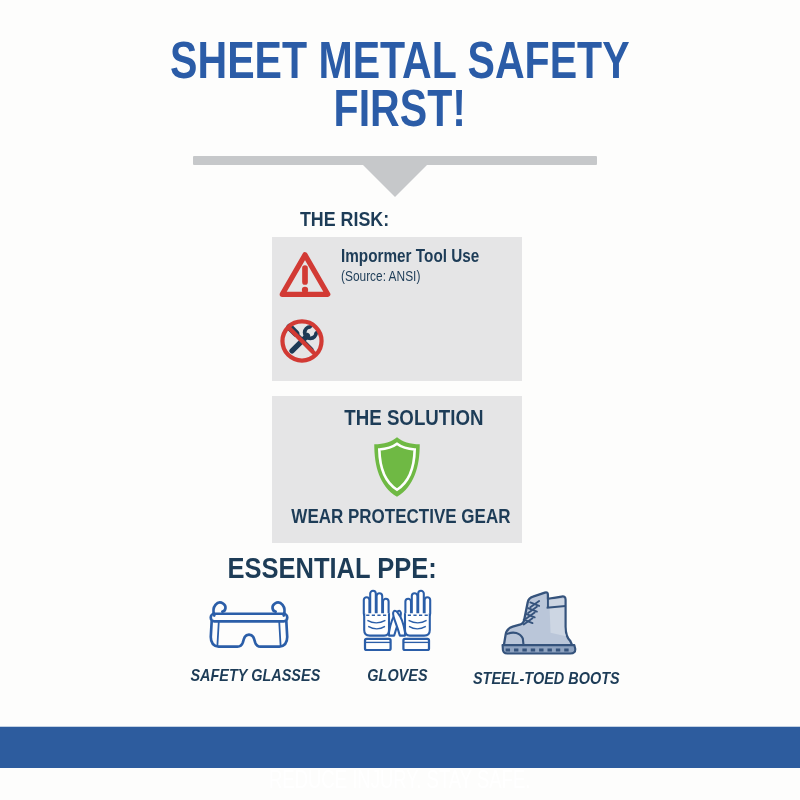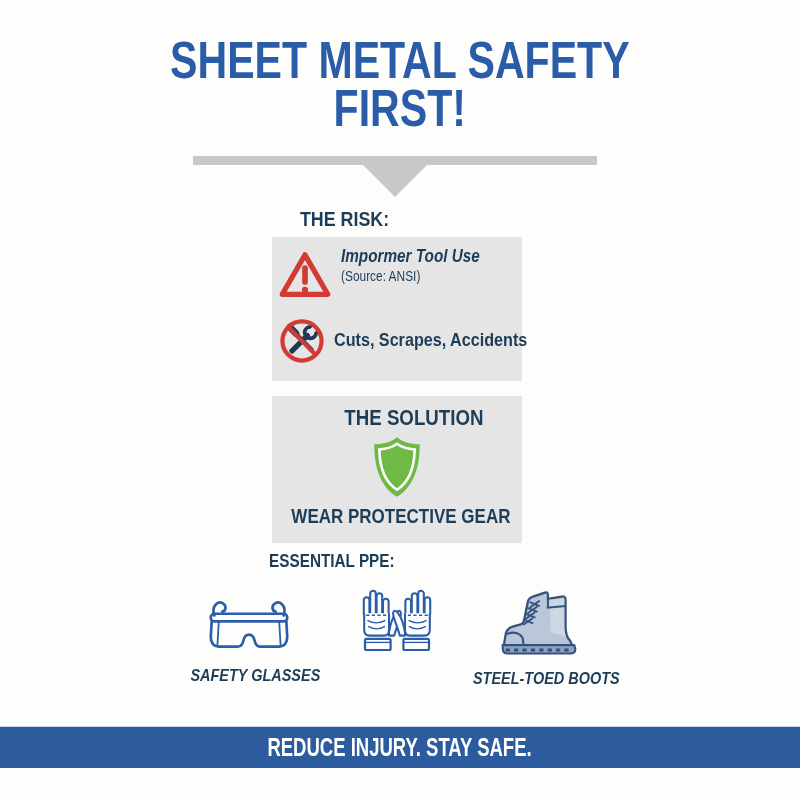--- a/index.html
+++ b/index.html
@@ -35,30 +35,30 @@
 
   
   .divider-bar{position:absolute;left:193px;top:156px;width:404px;height:9px;background:var(--divider-gray);border-radius:1px;}
   .divider-arrow{position:absolute;left:363px;top:165px;width:0;height:0;
     border-left:32px solid transparent;border-right:32px solid transparent;border-top:32px solid var(--divider-gray);}
 
   
   .risk-heading{position:absolute;top:207px;left:0;width:688px;text-align:center;
     color:var(--navy);font-weight:bold;font-size:21px;}
   .ppe-heading{position:absolute;top:551px;left:0;width:664px;text-align:center;
-    color:var(--navy);font-weight:bold;font-size:18px;}
+    color:var(--navy);font-weight:bold;font-size:30px;}
 
   
   .risk-box{position:absolute;left:272px;top:237px;width:250px;height:144px;background:var(--box-gray);}
   .risk-warning-icon{position:absolute;left:5px;top:12px;width:56px;height:52px;}
   .risk-stat{position:absolute;left:69px;top:9px;color:var(--navy);text-align:left;}
   .stat-line1{font-weight:bold;line-height:26px;}
   .stat-num{font-size:26px;font-weight:bold;}
   .stat-rest{font-size:18px;font-weight:bold;}
-  .stat-line2{font-size:18px;font-weight:bold;line-height:19px;margin-top:1px;font-style:italic;}
+  .stat-line2{font-size:18px;font-weight:bold;line-height:19px;margin-top:1px;}
   .stat-src{font-size:14px;line-height:16px;margin-top:2px;}
   .risk-tools-icon{position:absolute;left:7px;top:80px;width:46px;height:48px;}
   .risk-hazards{position:absolute;left:62px;top:92px;color:var(--navy);font-weight:bold;font-size:19px;}
 
   
   .solution-box{position:absolute;left:272px;top:396px;width:250px;height:147px;background:var(--box-gray);text-align:center;}
   .solution-heading{position:absolute;top:9px;left:0;width:250px;color:var(--navy);font-weight:bold;font-size:22px;padding-left:33px;}
   .shield-icon{position:absolute;left:97px;top:38px;width:56px;height:66px;}
   .solution-text{position:absolute;top:109px;left:0;width:250px;color:var(--navy);font-weight:bold;font-size:20px;}
 
@@ -70,21 +70,21 @@
   .ppe-icon{display:block;margin:0 auto;}
   .ppe-icon-glasses{width:98px;height:64px;}
   .ppe-icon-gloves{width:80px;height:72px;}
   .ppe-icon-boots{width:90px;height:74px;}
   .ppe-label{display:block;margin-top:8px;color:var(--navy);font-weight:bold;font-size:17px;}
   .ppe-item-1 .ppe-label{margin-top:6px;}
 
   
   .footer{position:absolute;left:0;top:726px;width:800px;height:42px;background:var(--banner-blue);
     border-top:1px solid #c3d2e4;text-align:center;}
-  .footer-text{color:#ffffff;font-weight:bold;font-size:25px;line-height:41px;}
+  .footer-text{color:#ffffff;font-weight:normal;font-size:25px;line-height:41px;margin-top:32px;}
   .footer .cond{transform:scaleX(0.74);}
 </style>
 </head>
 <body>
 
 <div class="page">
 
   <h1 class="title">
     <span class="line"><span class="cond">SHEET METAL SAFETY</span></span>
     <span class="line"><span class="cond">FIRST!</span></span>
@@ -115,23 +115,20 @@
         <line x1="17" y1="43" x2="37" y2="23" stroke-width="7" stroke-linecap="round"></line>
         <circle cx="41" cy="19" r="7.5" stroke-width="5"></circle>
         <line x1="41" y1="19" x2="51" y2="9" stroke="#e5e5e6" stroke-width="7"></line>
         <line x1="14" y1="12" x2="22" y2="20" stroke-width="9" stroke-linecap="round"></line>
         <line x1="22" y1="20" x2="43" y2="41" stroke-width="4.5" stroke-linecap="round"></line>
       </g>
       <circle cx="30" cy="30" r="25.5" fill="none" stroke="#d23a34" stroke-width="5.5"></circle>
       <line x1="12.5" y1="12.5" x2="47.5" y2="47.5" stroke="#d23a34" stroke-width="5.5"></line>
     </svg>
 
-    <div class="risk-hazards">
-      <span class="cond-l">Cuts, Scrapes, Accidents</span>
-    </div>
   </div>
 
   <div class="solution-box">
     <div class="solution-heading">
       <span class="cond">THE SOLUTION</span>
     </div>
 
     <svg class="shield-icon" viewBox="0 0 64 74">
       <path d="M32 3 C38 8 47 11 58 11 C58 36 52 59 32 71 C12 59 6 36 6 11 C17 11 26 8 32 3 Z" fill="#6fb944"></path>
       <path d="M32 10.5 C36.8 14.2 43.8 16.5 52.2 17 C51.8 36.5 46.8 53.5 32 63 C17.2 53.5 12.2 36.5 11.8 17 C20.2 16.5 27.2 14.2 32 10.5 Z" fill="none" stroke="#ffffff" stroke-width="3"></path>
@@ -173,20 +170,21 @@
         <path d="M9 34 L9 55 Q9 62 16 62 L34 62 Q40 62 40 55 L40 34" fill="none" stroke="#2b5ea8" stroke-width="2.6"></path>
         <path d="M40 58 C41.5 48 44 39.5 49.5 33 Q53.5 28.5 54.8 33.5 C55.8 38 50.5 47 46.5 62 L40 62 Z" fill="#ffffff" stroke="#2b5ea8" stroke-width="2.6" stroke-linejoin="round"></path>
         <line x1="11.5" y1="36.5" x2="37.5" y2="36.5" stroke="#2b5ea8" stroke-width="2" stroke-dasharray="4 3"></line>
         <path d="M13 43 C20 47 28 47 35.5 43" fill="none" stroke="#2b5ea8" stroke-width="1.7"></path>
         <path d="M14 50.5 C21 54.5 28.5 54.5 35 50.5" fill="none" stroke="#2b5ea8" stroke-width="1.7"></path>
         <rect x="10" y="66" width="32" height="14" rx="2" fill="#ffffff" stroke="#2b5ea8" stroke-width="2.8"></rect>
         <line x1="10" y1="70.5" x2="42" y2="70.5" stroke="#2b5ea8" stroke-width="1.7"></line>
       </g>
       <use href="#glove-left" xlink:href="#glove-left" transform="translate(100,0) scale(-1,1)"></use>
     </svg>
+    <span class="ppe-label"><span class="cond">GLOVES</span></span>
   </div>
 
   <div class="ppe-item ppe-item-3">
     <svg class="ppe-icon ppe-icon-boots" viewBox="0 0 100 84">
       <path d="M9 66 L11 54 Q12 47 19 45 L28 42.5 Q31 41.5 31.8 38.5 L36 17.5 Q37 12.5 42 11 L55.5 6.3 Q59 5.2 59 9 L59 13.6 L74.5 10.8 Q79 10 79 14.5 L79 45 Q79 56 84.5 61.5 L86.5 66 Z" fill="#bac6d9" stroke="#35537c" stroke-width="2.6" stroke-linejoin="round"></path>
       <path d="M60.5 14.5 L77.5 13 L77.5 45 Q77.5 51 79.5 56 L62 52 Z" fill="#cdd6e3"></path>
       <path d="M59 13.6 L59 24.5 M57.5 23.5 L79 21.5" fill="none" stroke="#35537c" stroke-width="2.2"></path>
       <path d="M12 53.5 C20 50 27.5 52 30.5 58.5 L31.3 66" fill="none" stroke="#35537c" stroke-width="2.4"></path>
       <g stroke="#35537c" stroke-width="2.1" stroke-linecap="round">
         <line x1="39" y1="17.5" x2="49" y2="21.5"></line>

